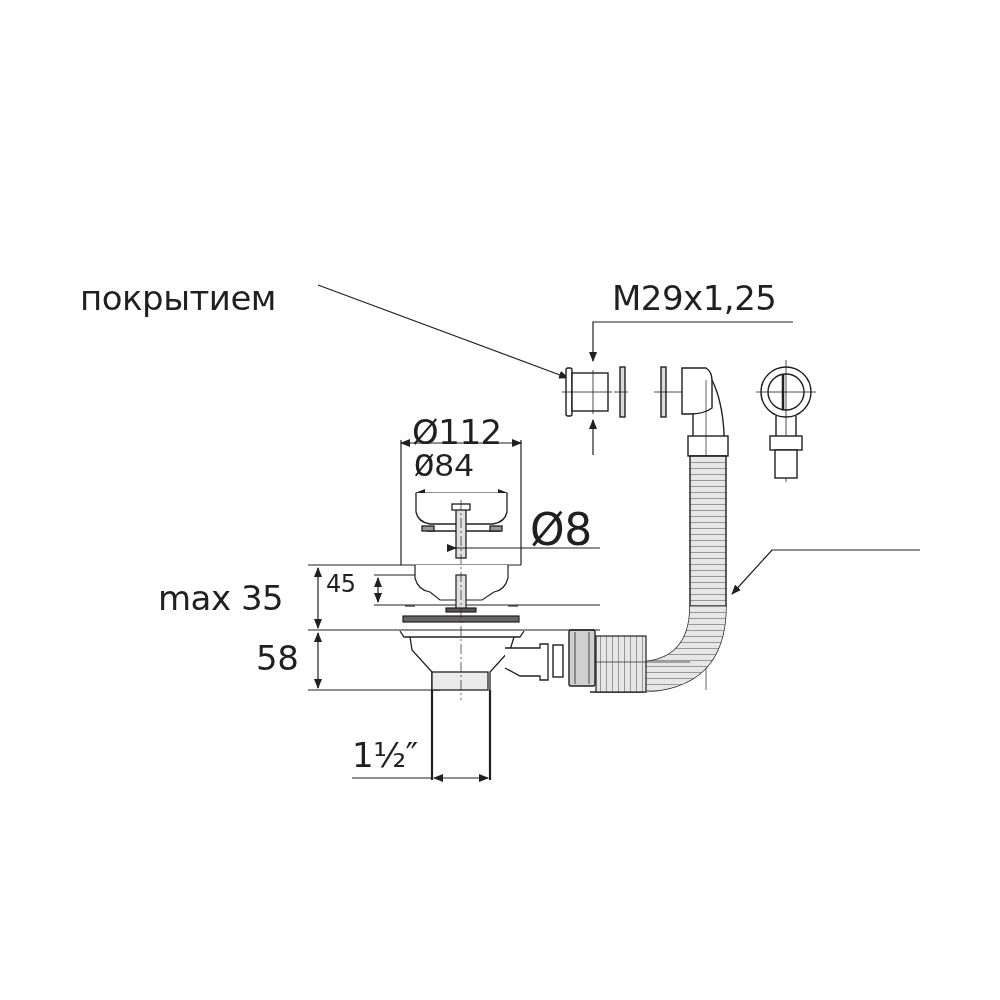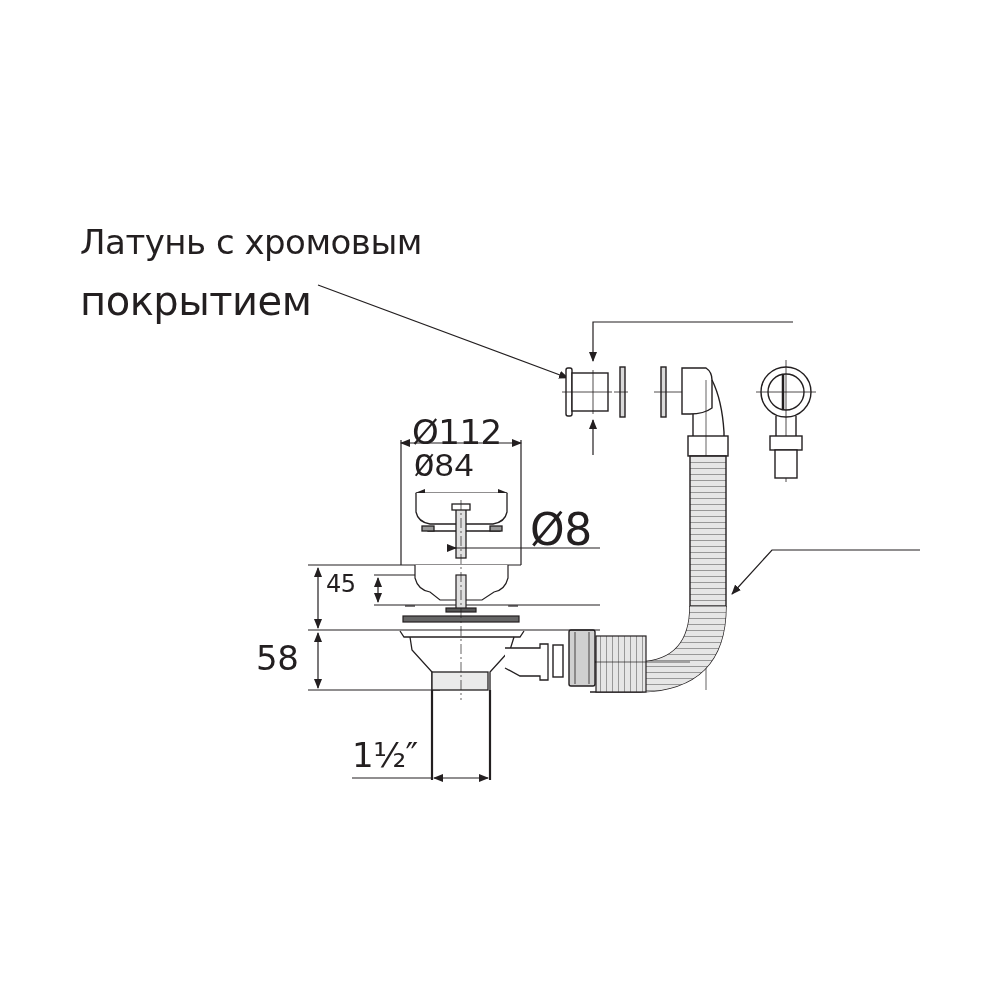--- a/index.html
+++ b/index.html
@@ -1,20 +1,20 @@
 <!DOCTYPE html>
 <html><head>
 <meta charset="utf-8">
 <style>
   html, body { margin: 0; padding: 0; background: #ffffff; }
   body { width: 1000px; height: 1000px; position: relative; overflow: hidden; font-family: "DejaVu Sans", "Liberation Sans", sans-serif; }
   .canvas { position: absolute; left: 0; top: 0; width: 1000px; height: 1000px; }
   .lbl { position: absolute; color: #231f20; white-space: nowrap; font-family: "DejaVu Sans", "Liberation Sans", sans-serif; letter-spacing: -0.5px; }
   .l-material1 { left: 80px; top: 222px; font-size: 34px; }
-  .l-material2 { left: 80px; top: 278px; font-size: 40px; }
+  .l-material2 { left: 80px; top: 278px; font-size: 34px; }
   .l-thread { left: 612px; top: 278px; font-size: 34px; }
   .l-d112 { left: 412px; top: 412px; font-size: 34px; }
   .l-d84 { left: 414px; top: 448px; font-size: 34px; font-family: Liberation Mono, monospace; }
   .l-d8 { left: 530px; top: 504px; font-size: 44px; }
   .l-max35 { left: 158px; top: 578px; font-size: 34px; }
   .l-45 { left: 326px; top: 570px; font-size: 24px; }
   .l-58 { left: 256px; top: 638px; font-size: 34px; text-align: right; }
   .l-pipe { left: 352px; top: 735px; font-size: 34px; }
   .l-hose { left: 772px; top: 502px; font-size: 34px; }
   svg { position: absolute; left: 0; top: 0; }
@@ -172,21 +172,22 @@
         <path d="M505,648 L540,648 L540,644 L548,644 L548,680 L540,680 L540,676 L520,676 L505,668" fill="#fff"></path>
       </g>
 
       <g>
         <line x1="352" y1="778" x2="432" y2="778"></line>
         <line x1="434" y1="778" x2="488" y2="778" marker-start="url(#arrs)" marker-end="url(#arr)"></line>
       </g>
     </g>
   </svg>
 
-  <div class="lbl l-material1">Латунь с хромовым</div>
   <div class="lbl l-material2">покрытием</div>
+  <div class="lbl l-thread">M29x1,25</div>
   <div class="lbl l-d112">Ø112</div>
   <div class="lbl l-d84">Ø84</div>
   <div class="lbl l-d8">Ø8</div>
+  <div class="lbl l-max35">max 35</div>
   <div class="lbl l-45">45</div>
   <div class="lbl l-58">58</div>
   <div class="lbl l-pipe">1½″</div>
 </div>
 
 </body></html>

